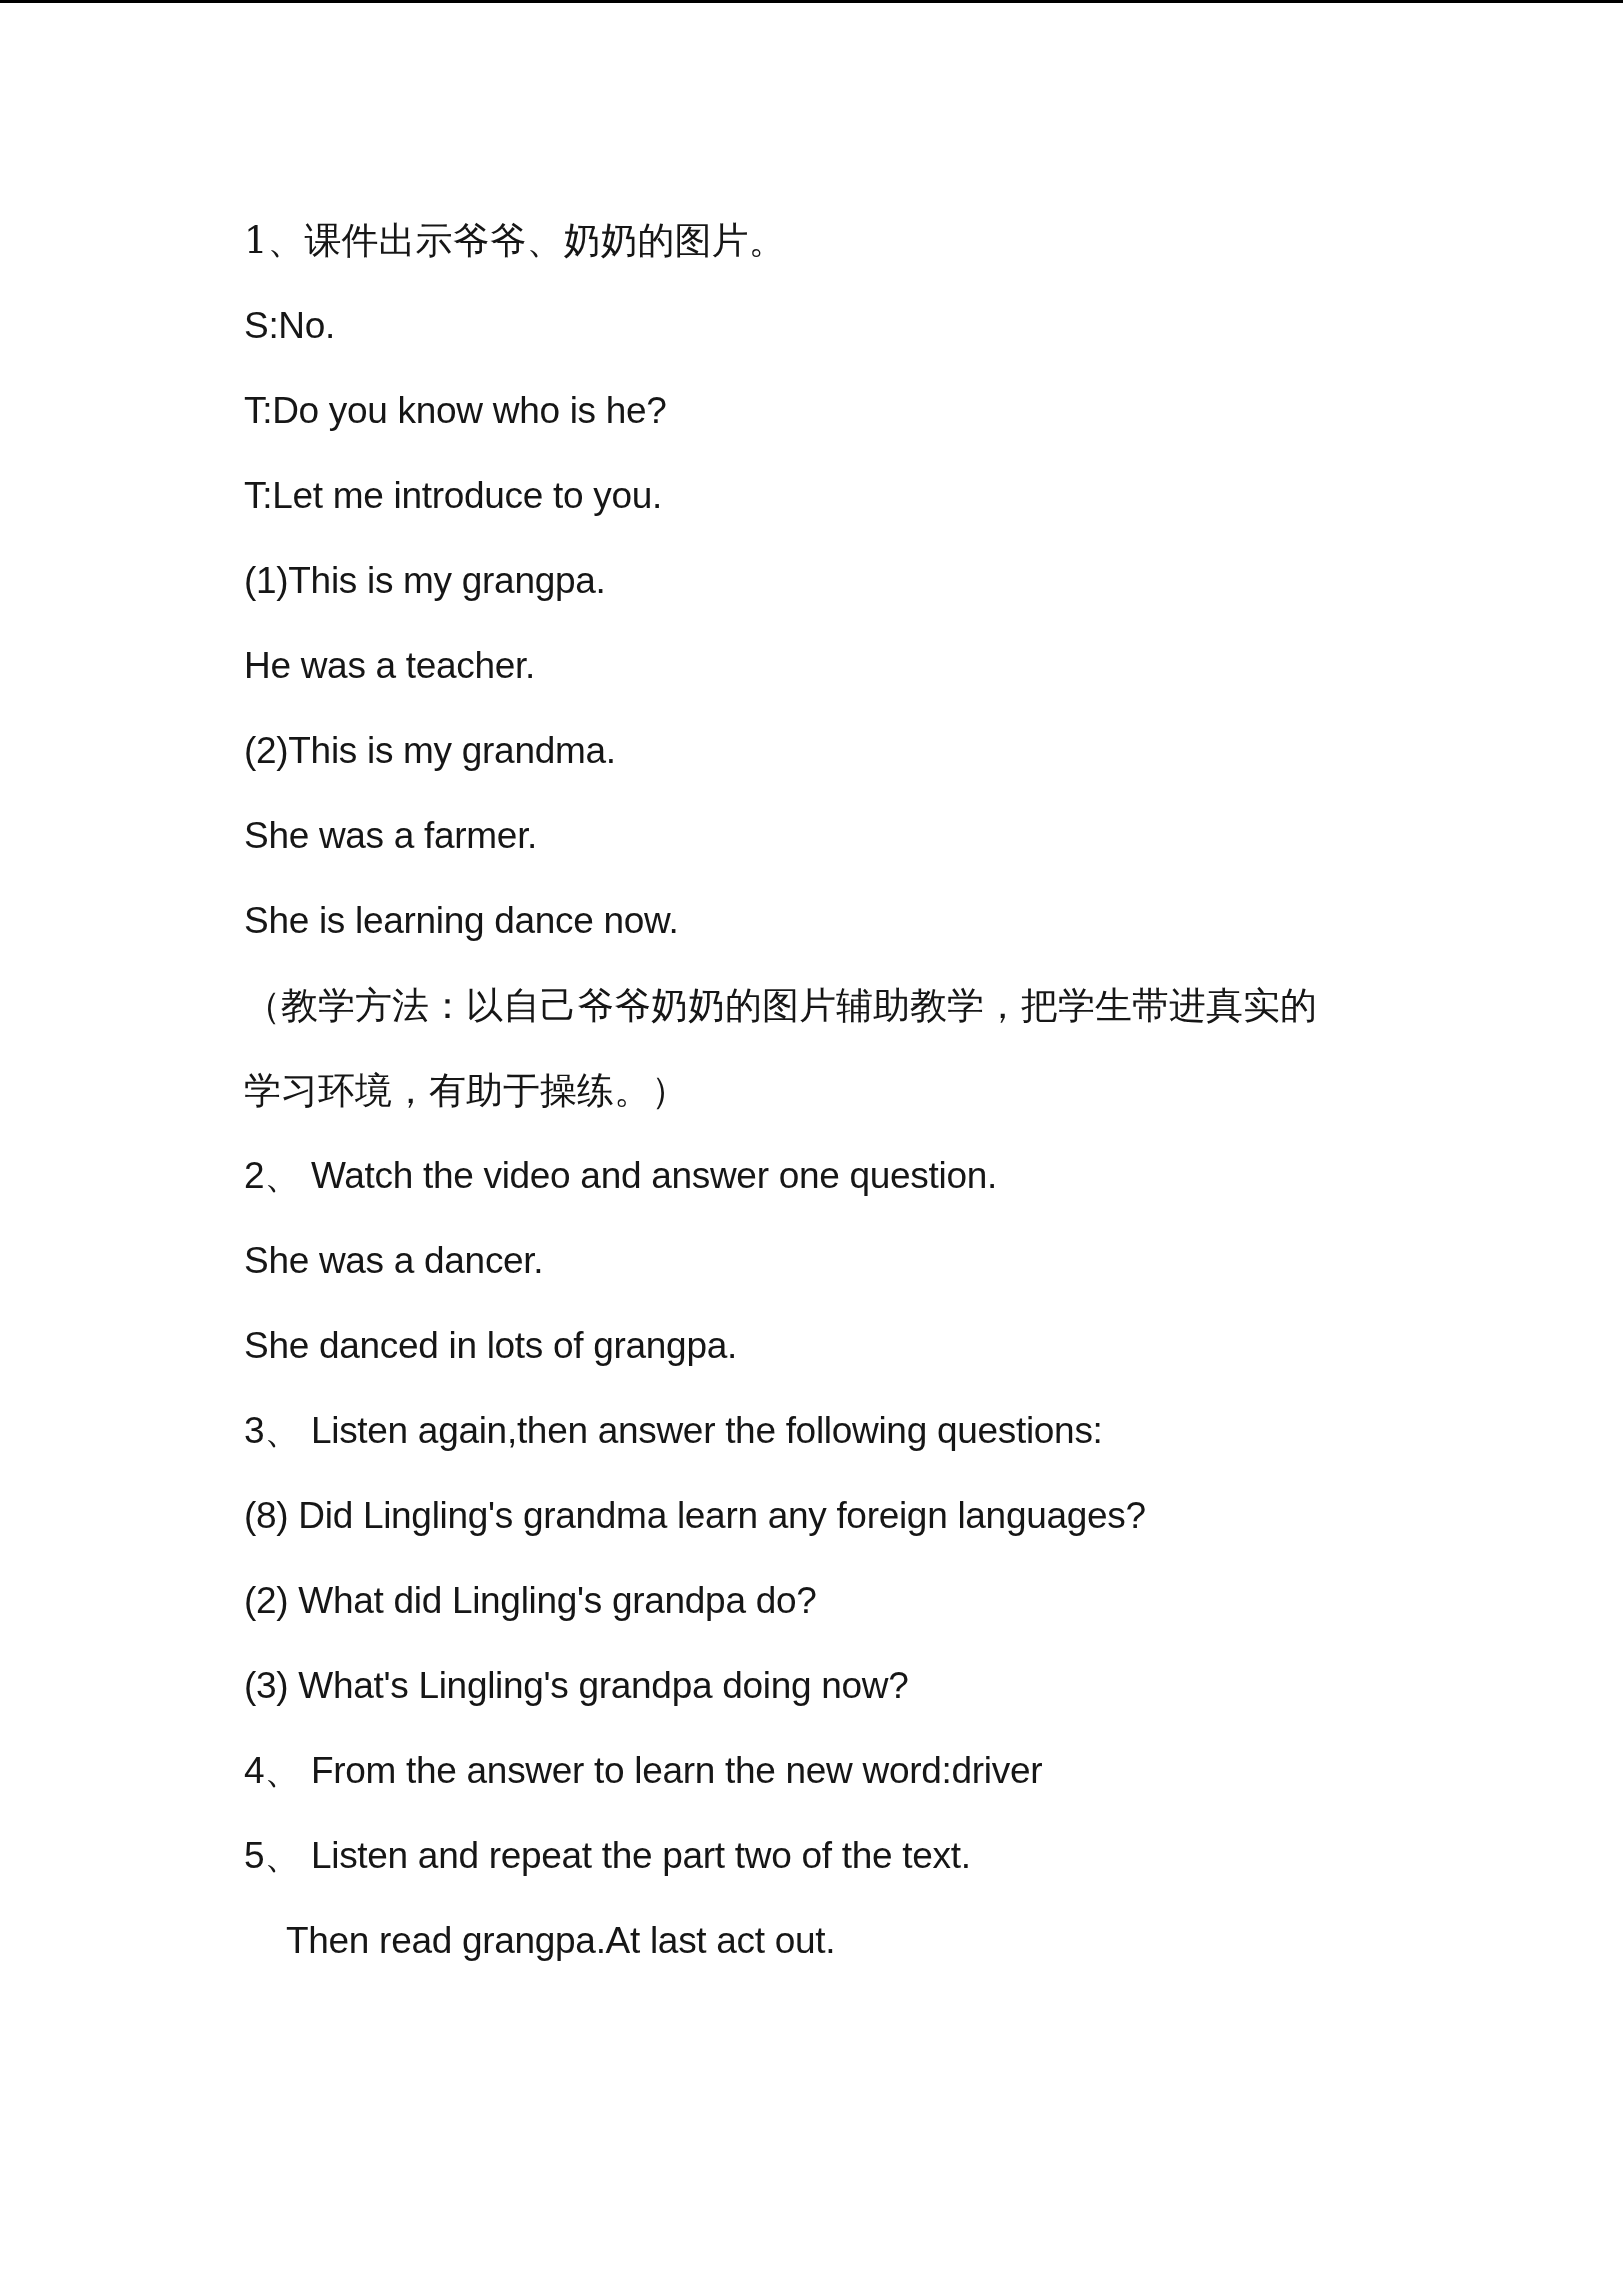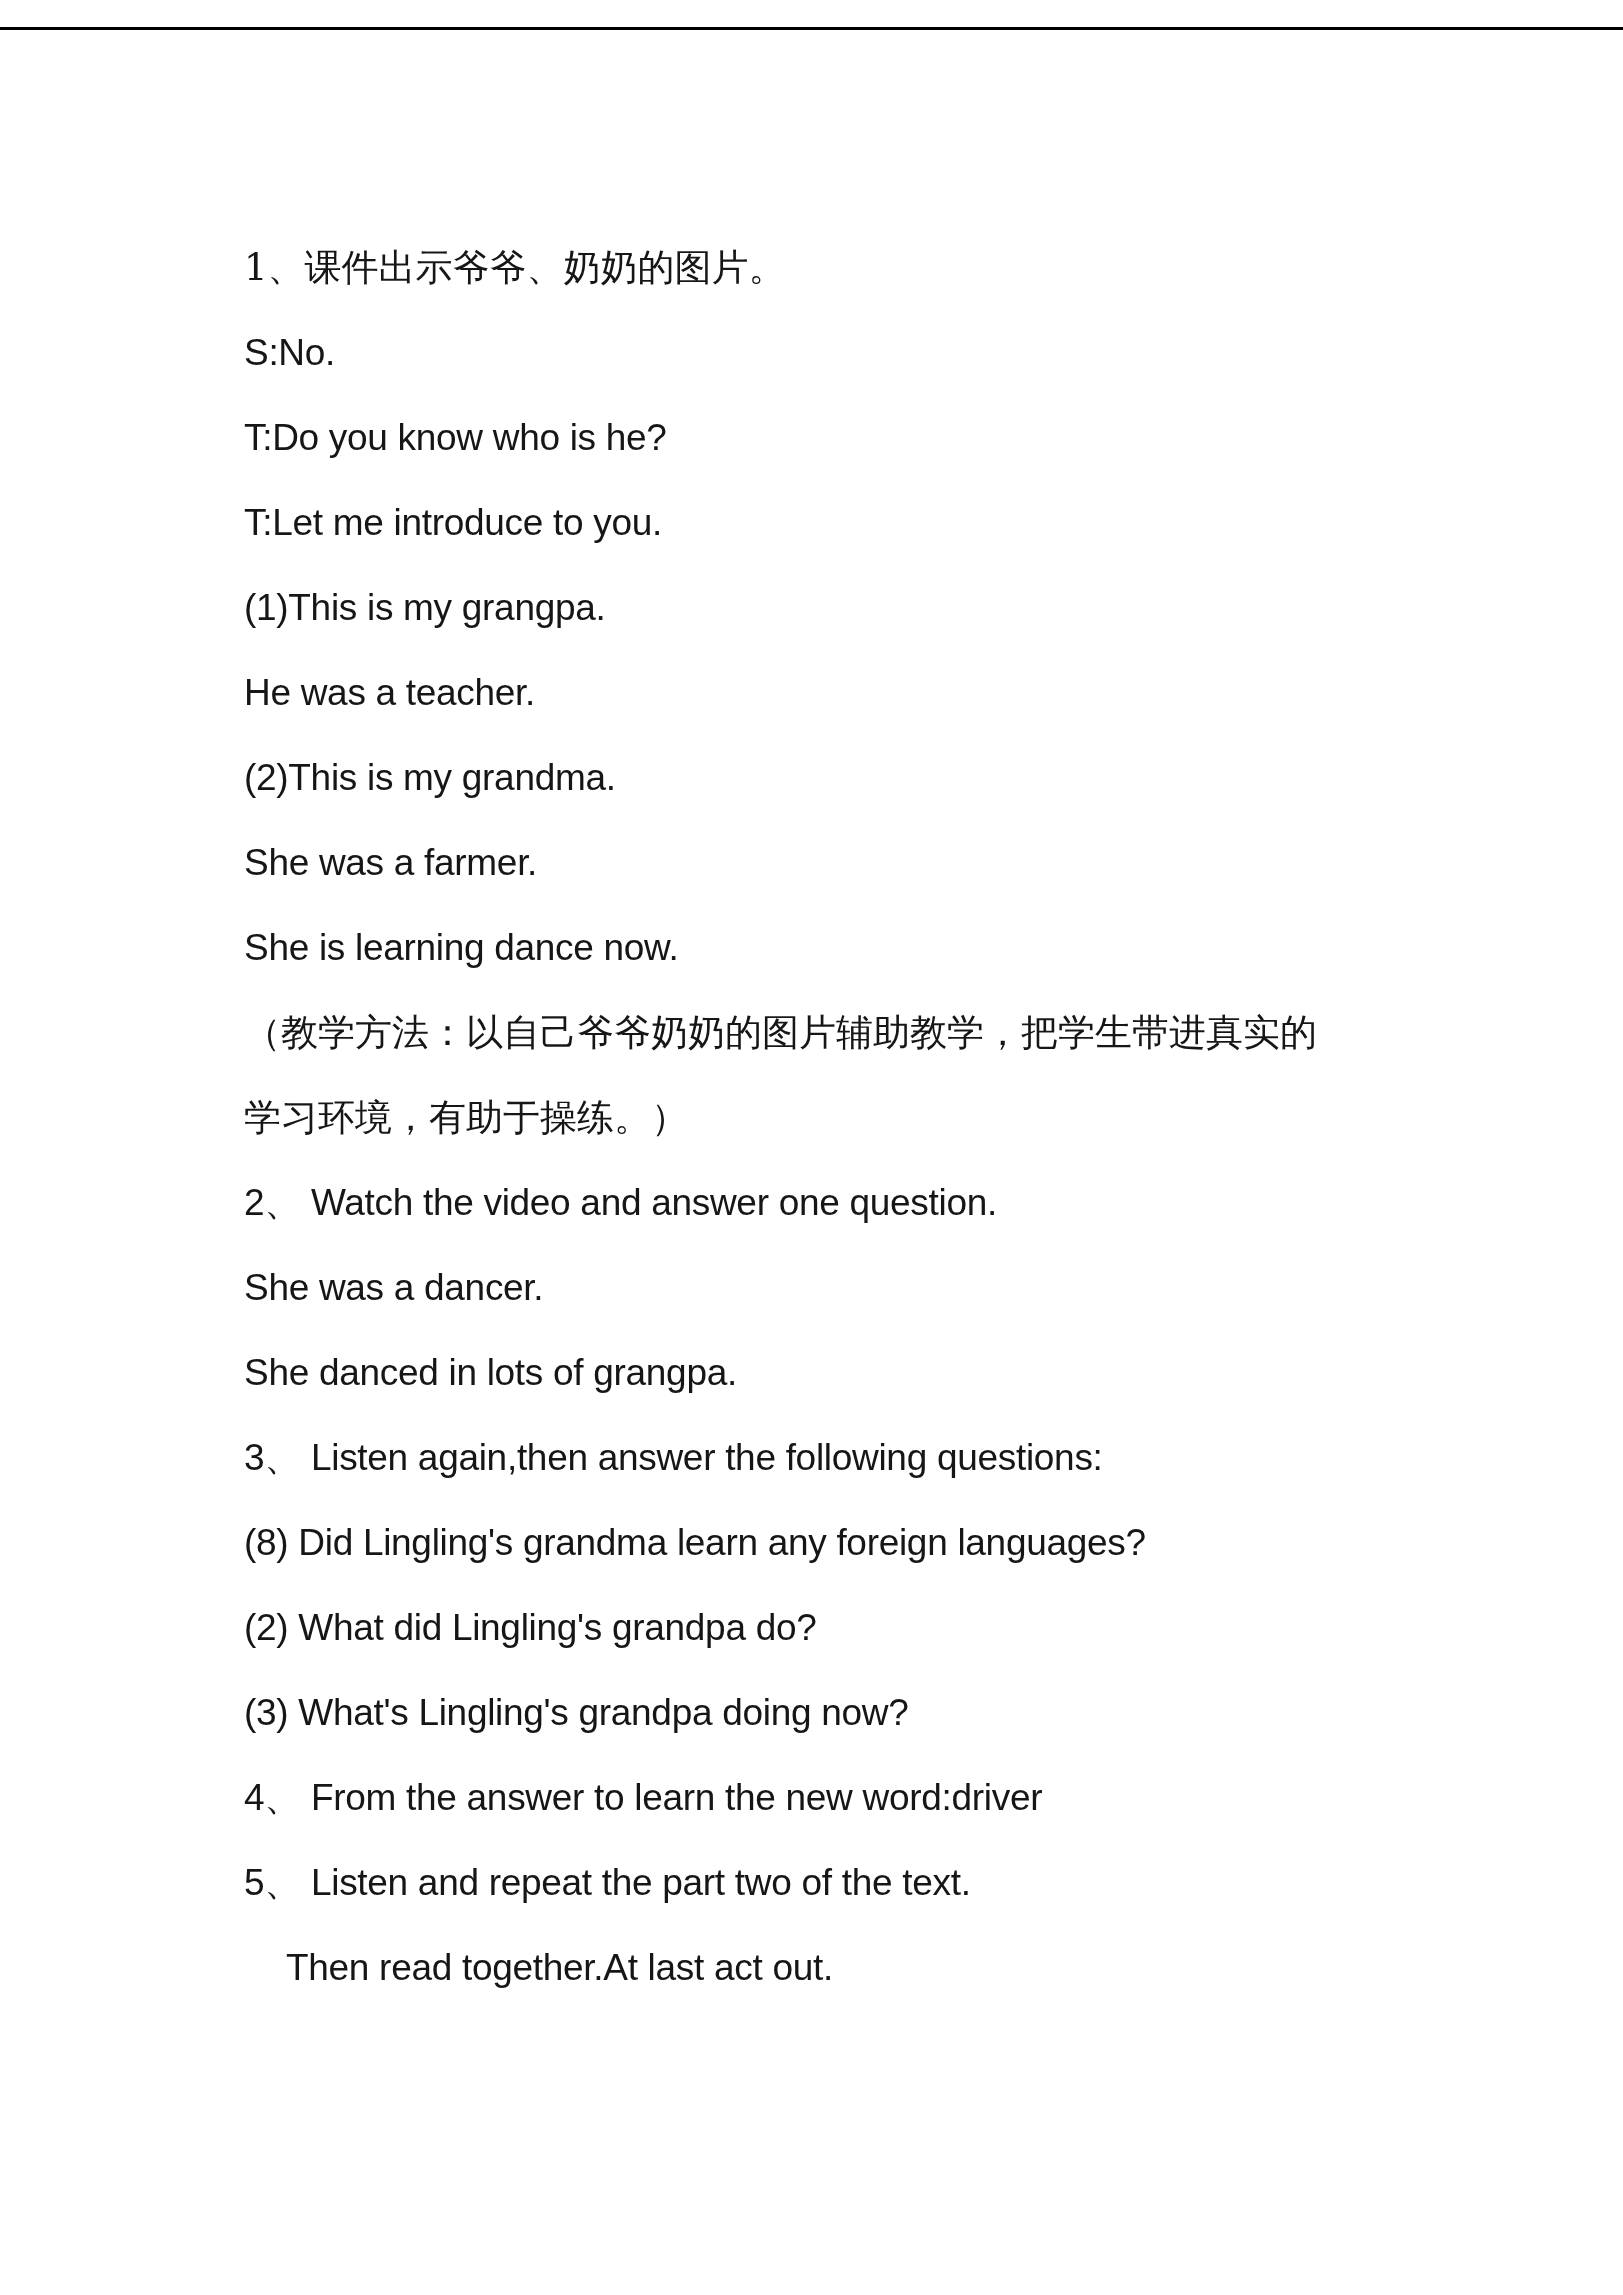--- a/index.html
+++ b/index.html
@@ -21,21 +21,20 @@
       height: 3.4px;
       background: #000000;
     }
     .page {
       position: absolute;
       top: 0;
       left: 0;
       width: 1623px;
       height: 2054px;
       background: #ffffff;
-      margin-top: 27px;
     }
     .content {
       position: absolute;
       top: 198px;
       left: 244px;
       width: 1329px;
     }
     .content p {
       margin: 0;
       padding: 0;
@@ -74,16 +73,16 @@
     <p class="zh">学习环境，有助于操练。）</p>
     <p>2、 Watch the video and answer one question.</p>
     <p>She was a dancer.</p>
     <p>She danced in lots of grangpa.</p>
     <p>3、 Listen again,then answer the following questions:</p>
     <p>(8) Did Lingling's grandma learn any foreign languages?</p>
     <p>(2) What did Lingling's grandpa do?</p>
     <p>(3) What's Lingling's grandpa doing now?</p>
     <p>4、 From the answer to learn the new word:driver</p>
     <p>5、 Listen and repeat the part two of the text.</p>
-    <p class="indent">Then read together.At last act out.</p>
+    <p class="indent">Then read grangpa.At last act out.</p>
   </div>
 </div>
 
 
 </body></html>

